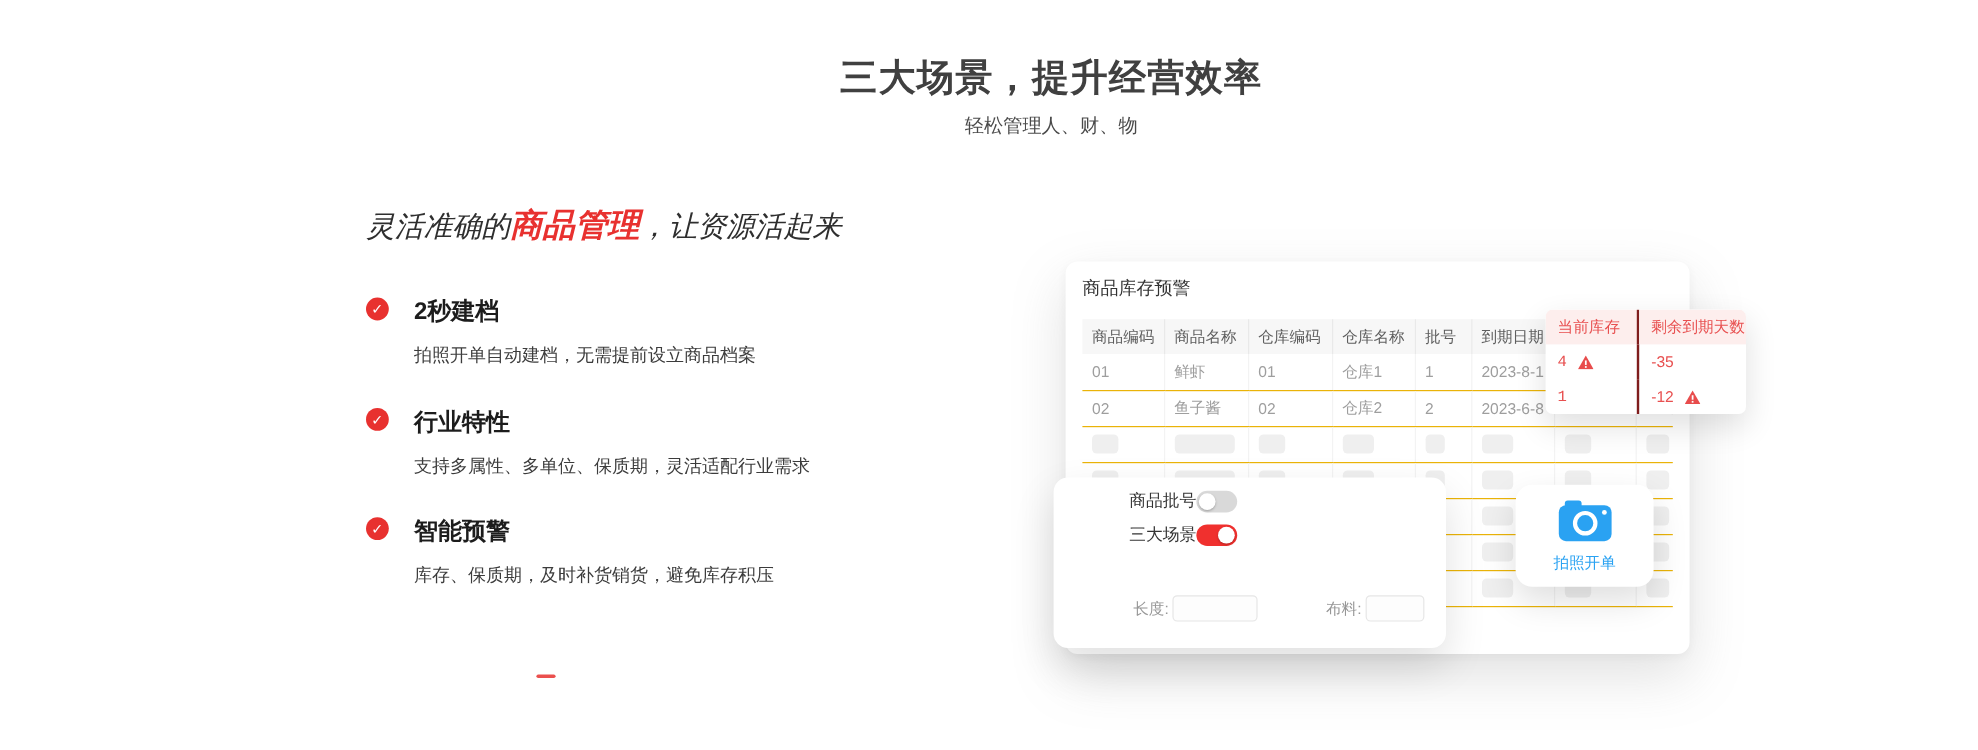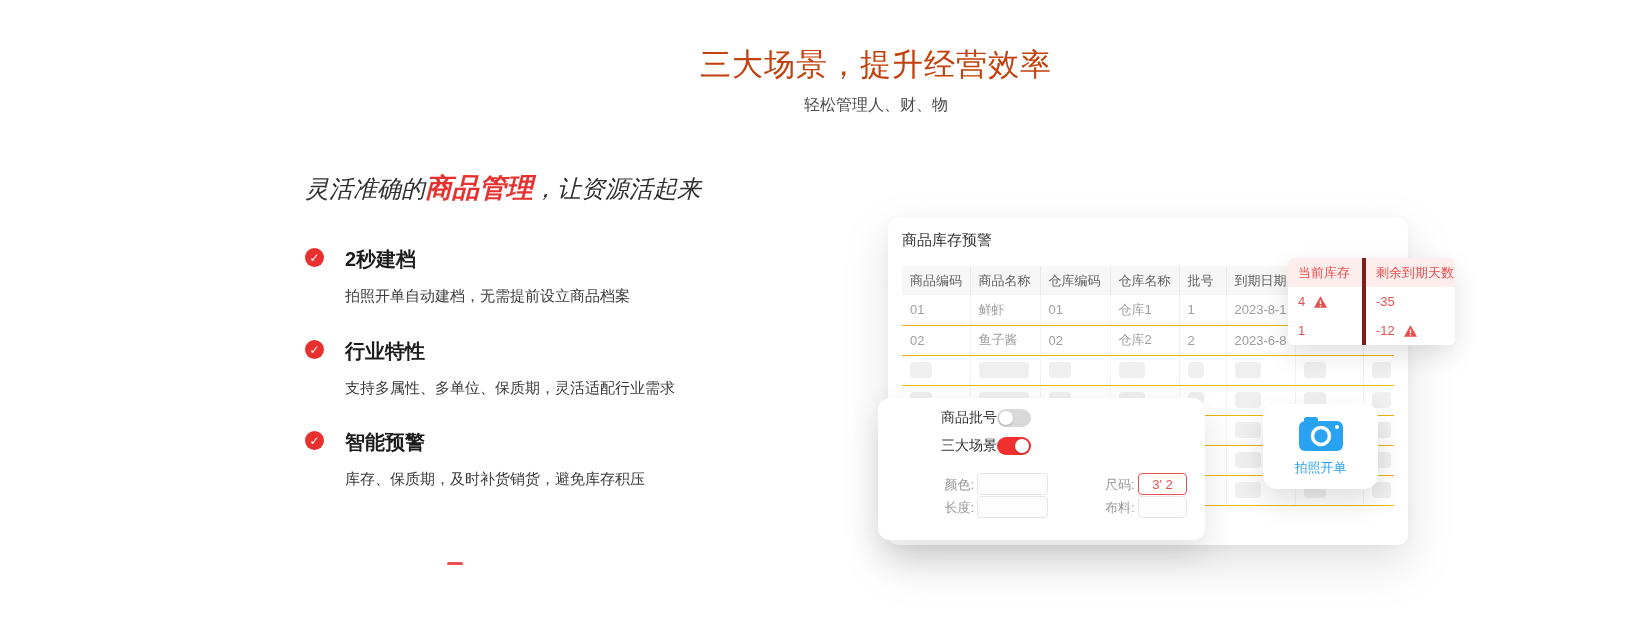--- a/index.html
+++ b/index.html
@@ -17,21 +17,21 @@
   html,body{background:#fff;}
   body{
     font-family:"Liberation Sans","DejaVu Sans",sans-serif;
     width:1648px;height:625px;position:relative;overflow:hidden;color:#333;
   }
   .abs{position:absolute;}
 
   
   .page-title{
     left:876px;top:44px;transform:translateX(-50%);
-    font-size:31px;font-weight:400;color:#c2410c;letter-spacing:1px;white-space:nowrap;
+    font-size:31px;font-weight:700;color:#404040;letter-spacing:1px;white-space:nowrap;
   }
   .page-subtitle{
     left:876px;top:95px;transform:translateX(-50%);
     font-size:16px;color:#4a4a4a;white-space:nowrap;
   }
 
   
   .feature-heading{
     left:305px;top:170px;font-size:24px;color:#2f2f2f;font-weight:400;white-space:nowrap;font-style:italic;
   }
@@ -80,21 +80,21 @@
   .inv-table td:nth-child(8) .pill{width:19px;}
 
   
   .alert-pop{
     left:1288px;top:258px;width:167px;height:87px;background:#fff;border-radius:6px;
     box-shadow:0 10px 26px rgba(0,0,0,0.12);overflow:hidden;
     display:grid;grid-template-columns:78px 89px;grid-auto-rows:29px;font-size:13px;
   }
   .ap-cell{display:flex;align-items:center;padding-left:10px;color:var(--alert-red);gap:9px;}
   .ap-head{background:var(--alert-header-bg);font-weight:400;}
-  .ap-c1{border-right:4px solid #7f1d1d;}
+  .ap-c1{border-right:2px solid #7f1d1d;font-family:Liberation Mono, monospace;}
   .warn-icon{width:13px;height:12px;display:inline-block;flex:0 0 auto;}
 
   
   .settings-pop{
     left:878px;top:398px;width:327px;height:142px;background:#fff;border-radius:12px;
     box-shadow:0 15px 35px rgba(0,0,0,0.12);
   }
   .toggle-row{position:absolute;left:63px;display:flex;align-items:center;height:20px;}
   .tr-1{top:10px;} .tr-2{top:38px;}
   .toggle-label{font-size:14px;color:#333;white-space:nowrap;}
@@ -287,26 +287,20 @@
         <span class="knob"></span>
       </span>
   </div>
   <div class="toggle-row tr-2">
     <span class="toggle-label">三大场景</span>
     <span class="toggle on">
         <span class="knob"></span>
       </span>
   </div>
 
-  <div class="field-row fr-1">
-    <label class="field-label fl-a"><span>颜色</span>:</label>
-    <input class="field-input in-a" type="text" value="" style="">
-    <label class="field-label fl-b"><span>尺码</span>:</label>
-    <input class="field-input in-b alert" type="text" value="3' 2" style="">
-  </div>
   <div class="field-row fr-2">
     <label class="field-label fl-a"><span>长度</span>:</label>
     <input class="field-input in-a" type="text" value="" style="">
     <label class="field-label fl-b"><span>布料</span>:</label>
     <input class="field-input in-b" type="text" value="" style="">
   </div>
 </div>
 
 <div class="abs camera-card">
   <svg width="48" height="40" viewBox="0 0 48 40">

